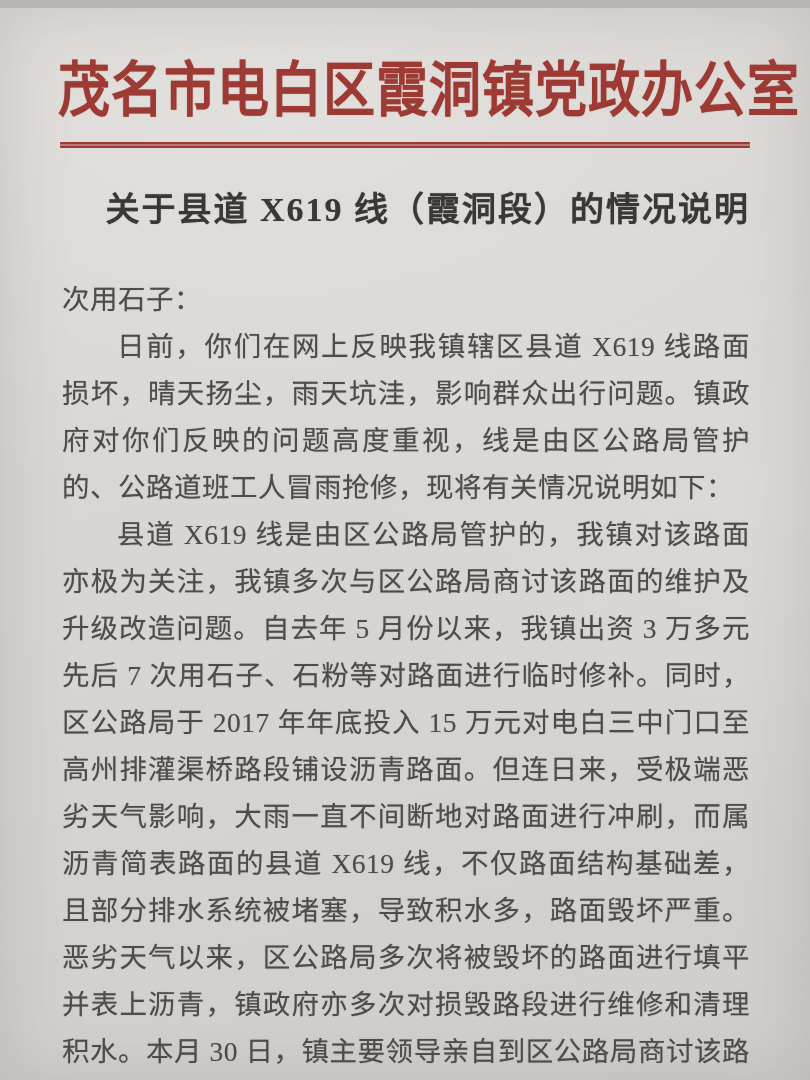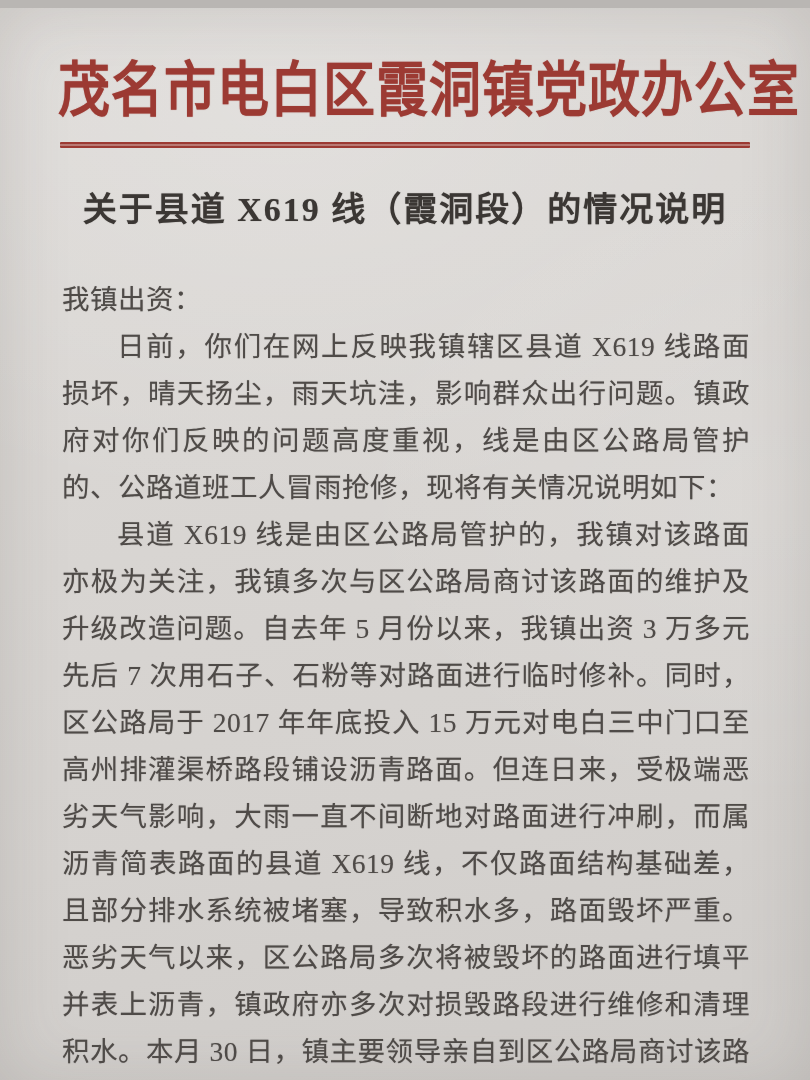--- a/index.html
+++ b/index.html
@@ -74,21 +74,21 @@
 </style>
 </head>
 <body>
 
 <div class="page">
 
   <div class="letterhead" style="color:#9c3a33;">茂名市电白区霞洞镇党政办公室</div>
 
   <div class="divider"></div>
 
-  <div class="doc-title" style="color:#3b3734;">关于县道 X619 线（霞洞段）的情况说明</div>
+  <div class="doc-title" style="color:#3b3734;text-align:right;">关于县道 X619 线（霞洞段）的情况说明</div>
 
   <div class="doc-body">
-    <p class="salutation">我镇出资：</p>
+    <p class="salutation">次用石子：</p>
     <p class="para">日前，你们在网上反映我镇辖区县道 X619 线路面损坏，晴天扬尘，雨天坑洼，影响群众出行问题。镇政府对你们反映的问题高度重视，线是由区公路局管护的、公路道班工人冒雨抢修，现将有关情况说明如下：</p>
     <p class="para">县道 X619 线是由区公路局管护的，我镇对该路面亦极为关注，我镇多次与区公路局商讨该路面的维护及升级改造问题。自去年 5 月份以来，我镇出资 3 万多元先后 7 次用石子、石粉等对路面进行临时修补。同时，区公路局于 2017 年年底投入 15 万元对电白三中门口至高州排灌渠桥路段铺设沥青路面。但连日来，受极端恶劣天气影响，大雨一直不间断地对路面进行冲刷，而属沥青简表路面的县道 X619 线，不仅路面结构基础差，且部分排水系统被堵塞，导致积水多，路面毁坏严重。恶劣天气以来，区公路局多次将被毁坏的路面进行填平并表上沥青，镇政府亦多次对损毁路段进行维修和清理积水。本月 30 日，镇主要领导亲自到区公路局商讨该路段维修事宜，区公路局表示，将对该路段进行维修铺设</p>
   </div>
 
 </div>
 
 </body></html>

